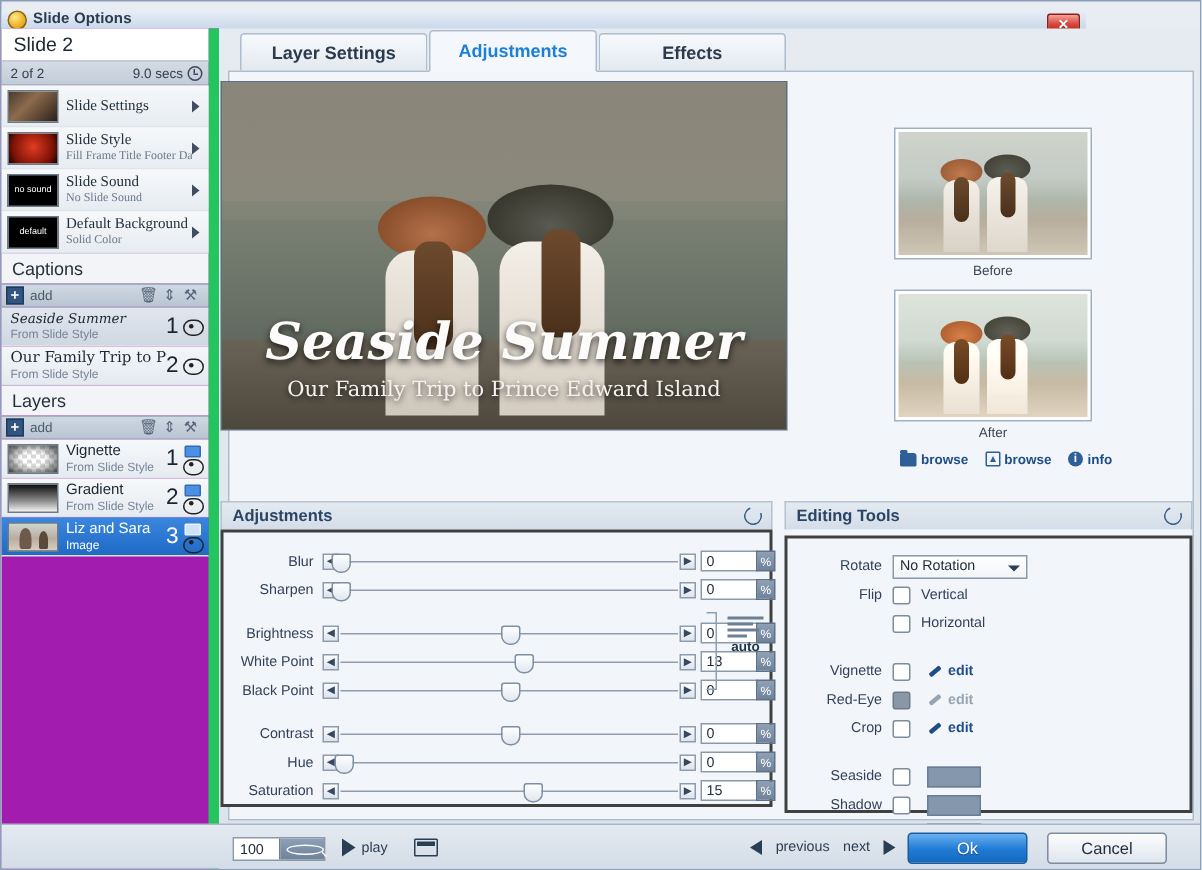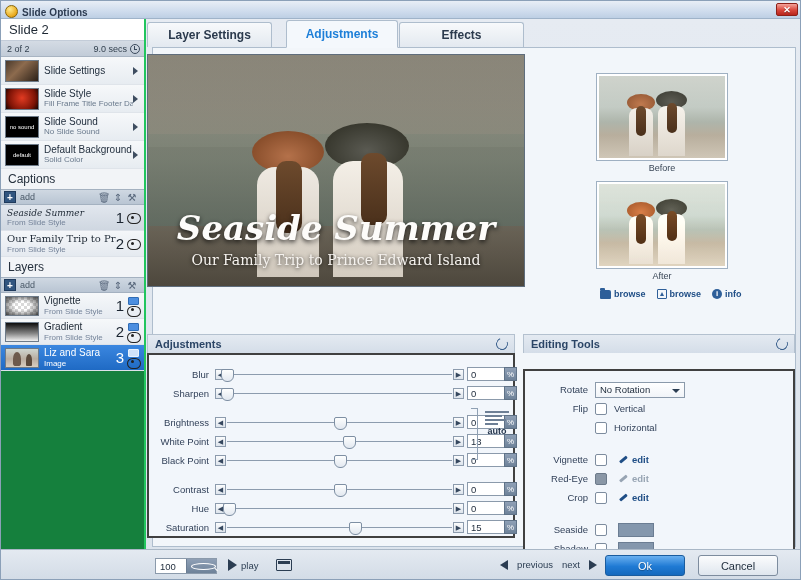--- a/index.html
+++ b/index.html
@@ -14,24 +14,24 @@
   }
   .app {
     position: relative;
     width: 801px; height: 580px;
     background: #e9edf2;
     border: 1px solid #8ba0b8;
     overflow: hidden;
   }
   
   .titlebar {
-    position: absolute; left: 0; top: 0; width: 801px; height: 18px;
+    position: absolute; left: 0; top: 6px; width: 723px; height: 18px;
     background: linear-gradient(#e8eef6, #cfdced 60%, #bdcfe4);
     border-bottom: 1px solid #9fb3c9;
-    display: flex; align-items: flex-end;
+    display: flex; align-items: flex-start;
   }
   .tb-icon {
     width: 13px; height: 13px; margin: 0 4px 0 4px;
     border-radius: 50%;
     background: radial-gradient(circle at 35% 30%, #ffe98a, #e8a81c 70%, #a8700a);
     border: 1px solid #8a6608;
     display: inline-block;
   }
   .tb-title { font-size: 10px; font-weight: bold; color: #2b3a50; letter-spacing: .1px; }
   .tb-close {
@@ -40,22 +40,22 @@
     background: linear-gradient(#f4a39a, #d9473c 55%, #b8251c);
     border: 1px solid #8d2018;
     border-radius: 2px;
     color: #fff; font-size: 9px; font-weight: bold;
     display: flex; align-items: center; justify-content: center;
     text-shadow: 0 1px 0 rgba(0,0,0,.4);
   }
   
   .leftpane {
     position: absolute; left: 0; top: 18px; width: 145px; height: 562px;
-    background: #15803d;
-    border-right: 2px solid #22c55e;
+    background: #a21caf;
+    border-right: 7px solid #22c55e;
   }
   .slide-title {
     height: 22px; background: #ffffff; border-bottom: 1px solid #c3ccd8;
     display: flex; align-items: center; padding-left: 8px;
     font-size: 13px; color: #1d2733;
   }
   .slide-meta {
     height: 16px;
     background: linear-gradient(#d4dbe4, #c2ccd8);
     border-bottom: 1px solid #a8b4c2;
@@ -84,21 +84,21 @@
   .srow .thumb {
     width: 34px; height: 22px; margin: 0 5px 0 4px;
     border: 1px solid #6d7a88; flex: none; overflow: hidden;
   }
   .thumb.t-settings { background: linear-gradient(135deg,#4a3a2c,#8d6b4e 40%,#2b2018); }
   .thumb.t-style { background: radial-gradient(circle at 50% 45%, #e23b22, #7a1205 70%, #120400); }
   .thumb.t-sound, .thumb.t-bg {
     background: #000; color:#fff; font-size: 6px;
     display:flex; align-items:center; justify-content:center;
   }
-  .srow .labels { flex: 1; min-width: 0; line-height: 1.12; }
+  .srow .labels { flex: 1; min-width: 0; line-height: 1.12; font-family: Liberation Serif, serif; }
   .srow .l1 { font-size: 10px; color: #23303f; }
   .srow .l2 { font-size: 8px; color: #69798c; white-space: nowrap; overflow: hidden; }
   .arrow-r {
     width: 0; height: 0; margin-right: 6px;
     border-left: 5px solid #3e4d60;
     border-top: 4px solid transparent; border-bottom: 4px solid transparent;
   }
 
   .section-hd {
     height: 20px; display: flex; align-items: center; padding-left: 7px;
@@ -168,21 +168,21 @@
   }
   .tabbar { position: relative; height: 28px; }
   .tab {
     position: absolute; top: 3px; height: 25px;
     background: linear-gradient(#f7f9fb,#e3e9f0);
     border: 1px solid #aebdcd; border-bottom: none;
     border-radius: 3px 3px 0 0;
     display: flex; align-items: center; justify-content: center;
     font-size: 12px; font-weight: bold; color: #2b3a4d;
   }
-  .tab.t1 { left: 1px; width: 125px; }
+  .tab.t1 { left: 14px; width: 125px; }
   .tab.t2 { left: 140px; width: 112px; background: #f4f8fc; color: #1d7fd8;
             border-bottom: 1px solid #f4f8fc; z-index: 3; top:1px; height:28px;}
   .tab.t3 { left: 253px; width: 125px; }
   .tabpanel {
     position: absolute; left: 6px; top: 28px; width: 644px; height: 500px;
     background: #f2f6fa; border: 1px solid #aebdcd;
   }
   .preview-img {
     position: absolute; left: 146px; top: 53px; width: 378px; height: 233px;
     border: 1px solid #5f6d7c;
@@ -215,21 +215,21 @@
   .pv-title {
     font-family: "DejaVu Serif", serif; font-style: italic; font-weight: bold;
     font-size: 34px; color: #fdfcfa; line-height: 1;
     text-shadow: 0 2px 5px rgba(0,0,0,.75);
   }
   .pv-sub {
     font-family: "DejaVu Serif", serif; font-size: 14px; color: #f5f2ee;
     margin-top: 7px; text-shadow: 0 1px 4px rgba(0,0,0,.8);
   }
 
-  .ba-wrap { position: absolute; left: 595px; top: 72px; width: 132px; }
+  .ba-wrap { position: absolute; left: 595px; top: 84px; width: 132px; }
   .ba-frame {
     width: 132px; height: 88px; border: 1px solid #9fb0c2; background: #fff; padding: 2px;
   }
   .ba-photo { width: 100%; height: 100%; position: relative; overflow: hidden;
     background: linear-gradient(180deg,#cfd3cc 0%, #c3cbc4 38%, #aeb5ab 56%, #b8ae9d 72%, #cfc6b6 100%); }
   .ba-photo.after { filter: saturate(1.18) brightness(1.06) contrast(1.03); }
   .ba-fig { position:absolute; bottom: 2px; }
   .ba-fig .h { border-radius:50%; }
   .baA { left: 22%; }  .baB { left: 45%; }
   .baA .h { width: 28px; height: 17px; background: radial-gradient(ellipse at 50% 60%,#c07a4f,#8e5330);}
@@ -258,21 +258,21 @@
     position:absolute; border: 2px solid #404040; background: #f2f6fb;
   }
   .reset-ic {
     position:absolute; right: 6px; top: 3px; width: 12px; height: 12px;
     border: 1.6px solid #3a5f8c; border-radius: 50%;
     border-top-color: transparent; transform: rotate(25deg);
   }
   .adj-hd { left: 146px; top: 333px; width: 368px; }
   .adj-body { left: 146px; top: 352px; width: 368px; height: 185px; }
   .et-hd { left: 522px; top: 333px; width: 272px; }
-  .et-body { left: 522px; top: 368px; width: 272px; height: 185px; }
+  .et-body { left: 522px; top: 356px; width: 272px; height: 185px; }
 
   .sl-row { display: flex; align-items: center; height: 18px; margin-bottom: 1px; }
   .sl-label { width: 66px; text-align: right; font-size: 9.5px; color: #33425a; padding-right: 6px; }
   .arrow-btn {
     width: 11px; height: 11px; background: linear-gradient(#fbfcfd,#dde4ec);
     border: 1px solid #8c9bad; font-size: 7px; line-height: 9px; text-align: center;
     color: #36485f; flex: none;
   }
   .track { position: relative; height: 11px; flex: 1; margin: 0 1px; }
   .track:before {

